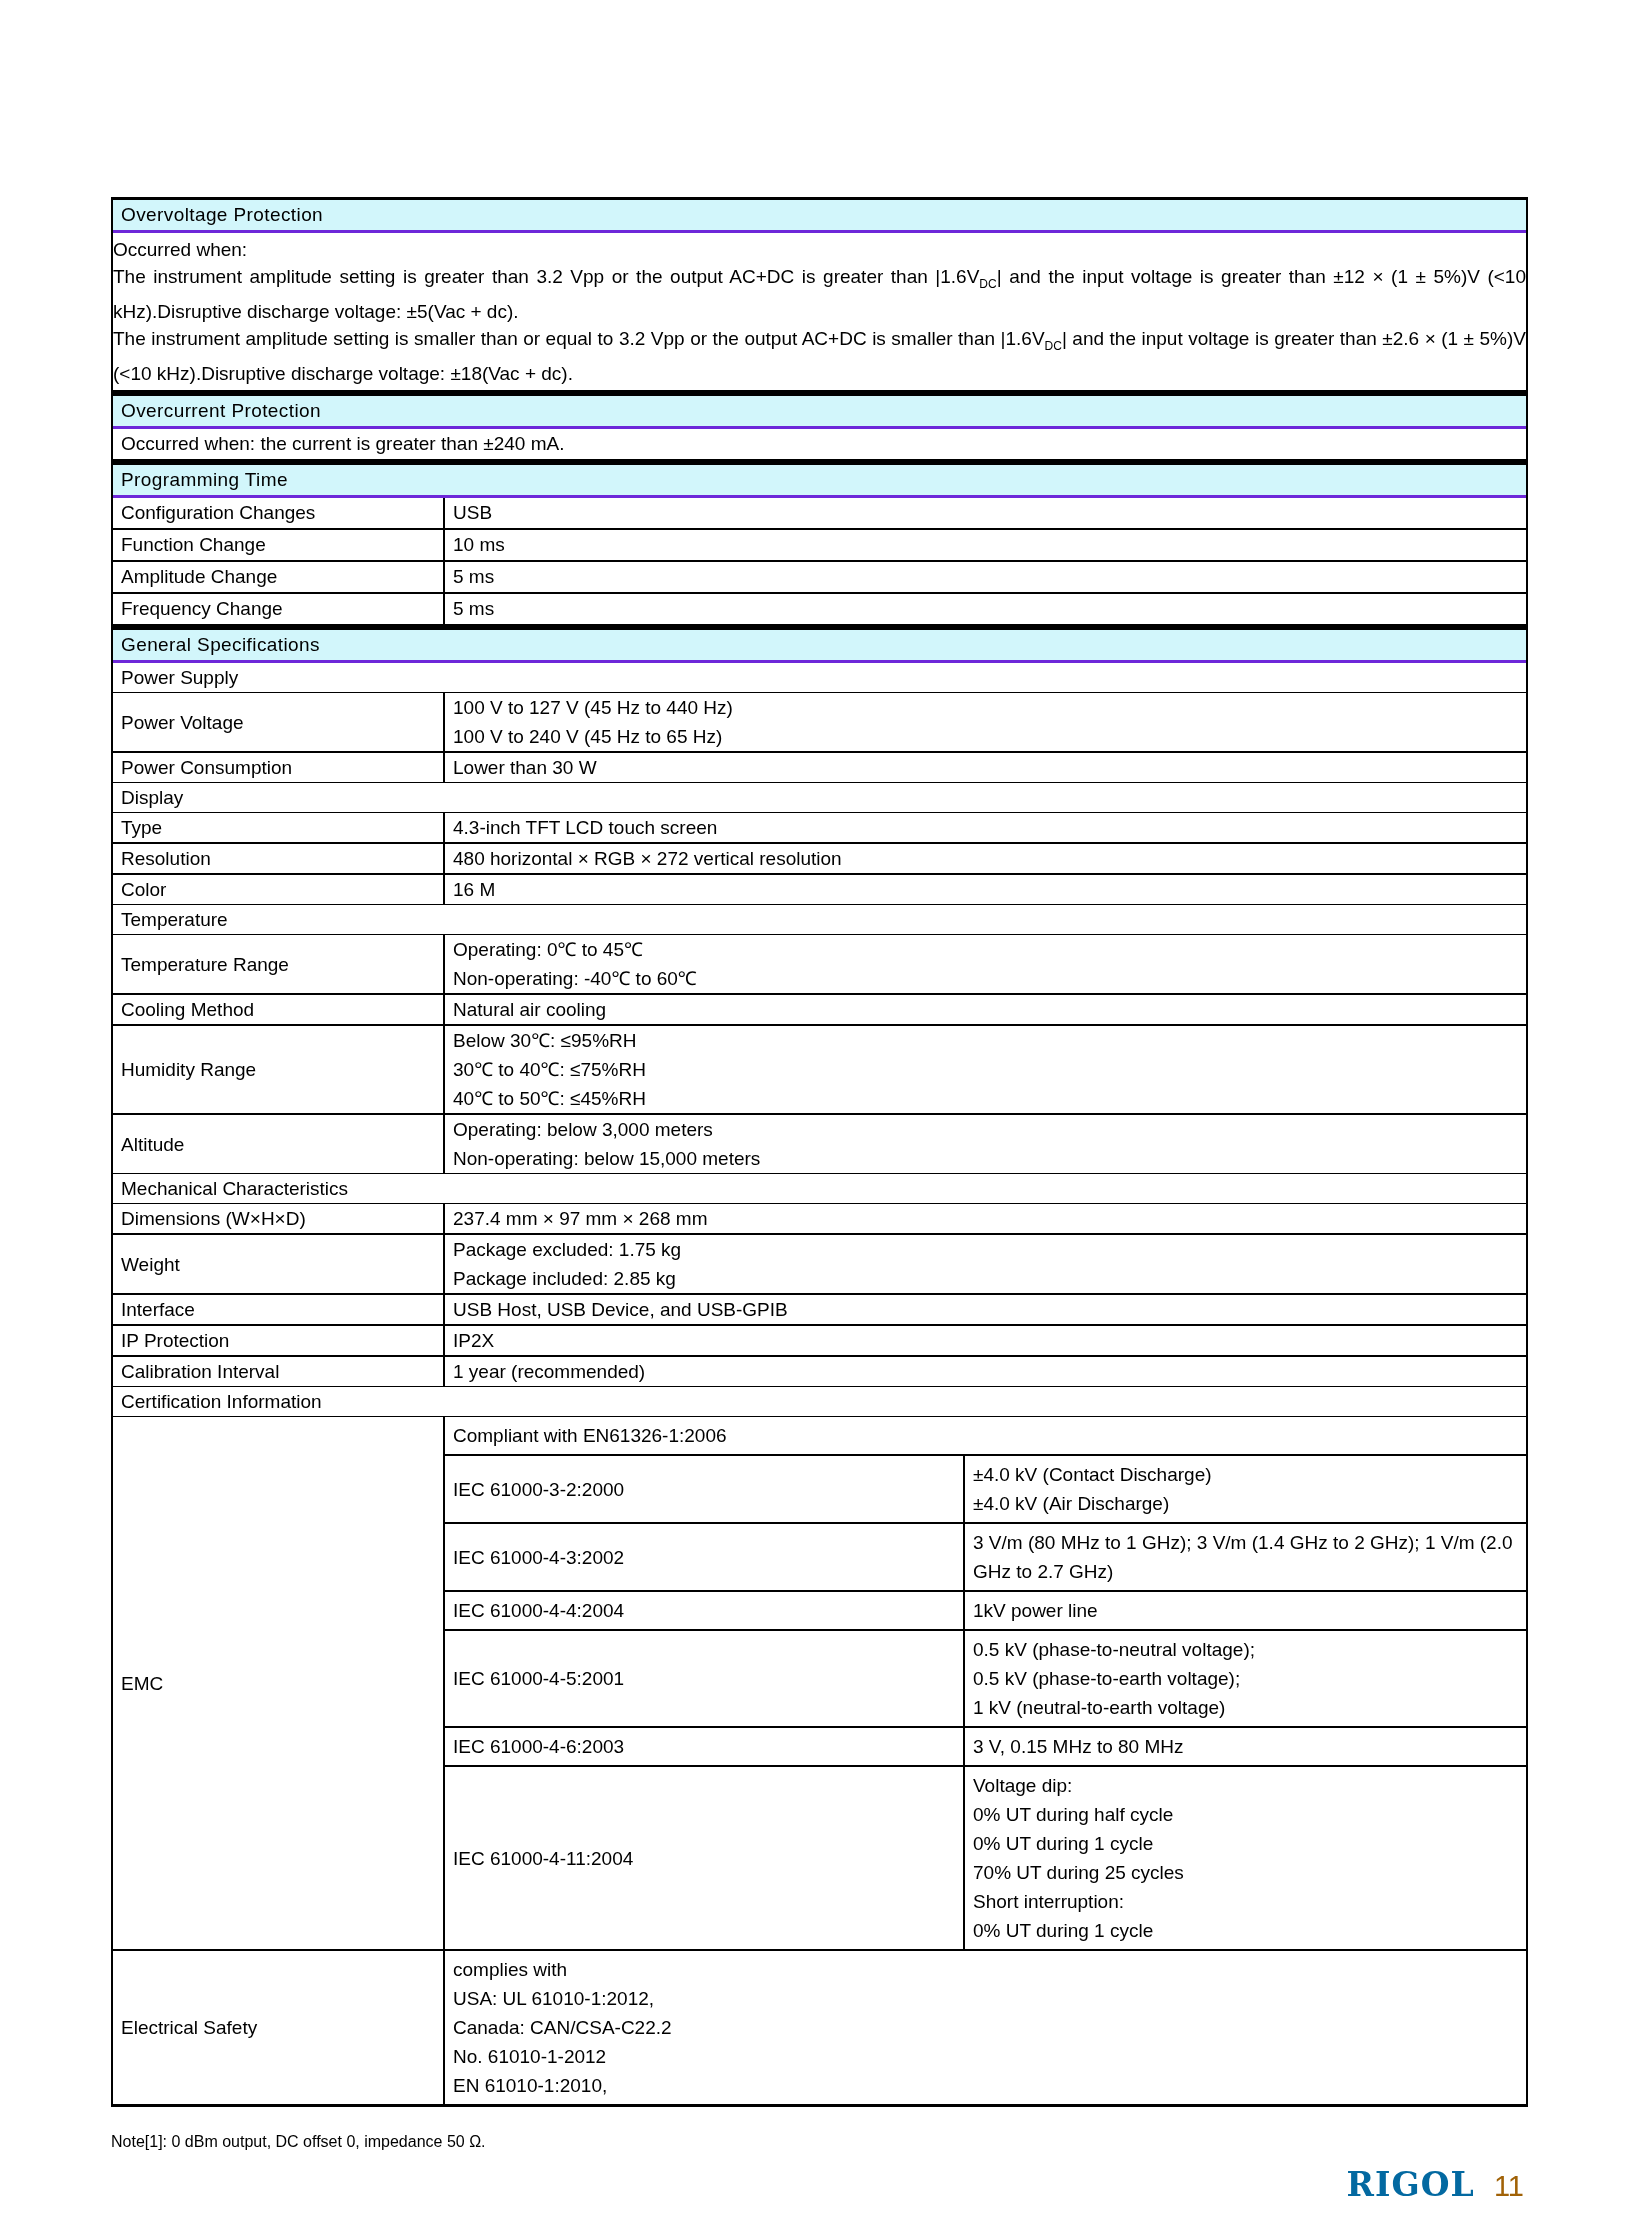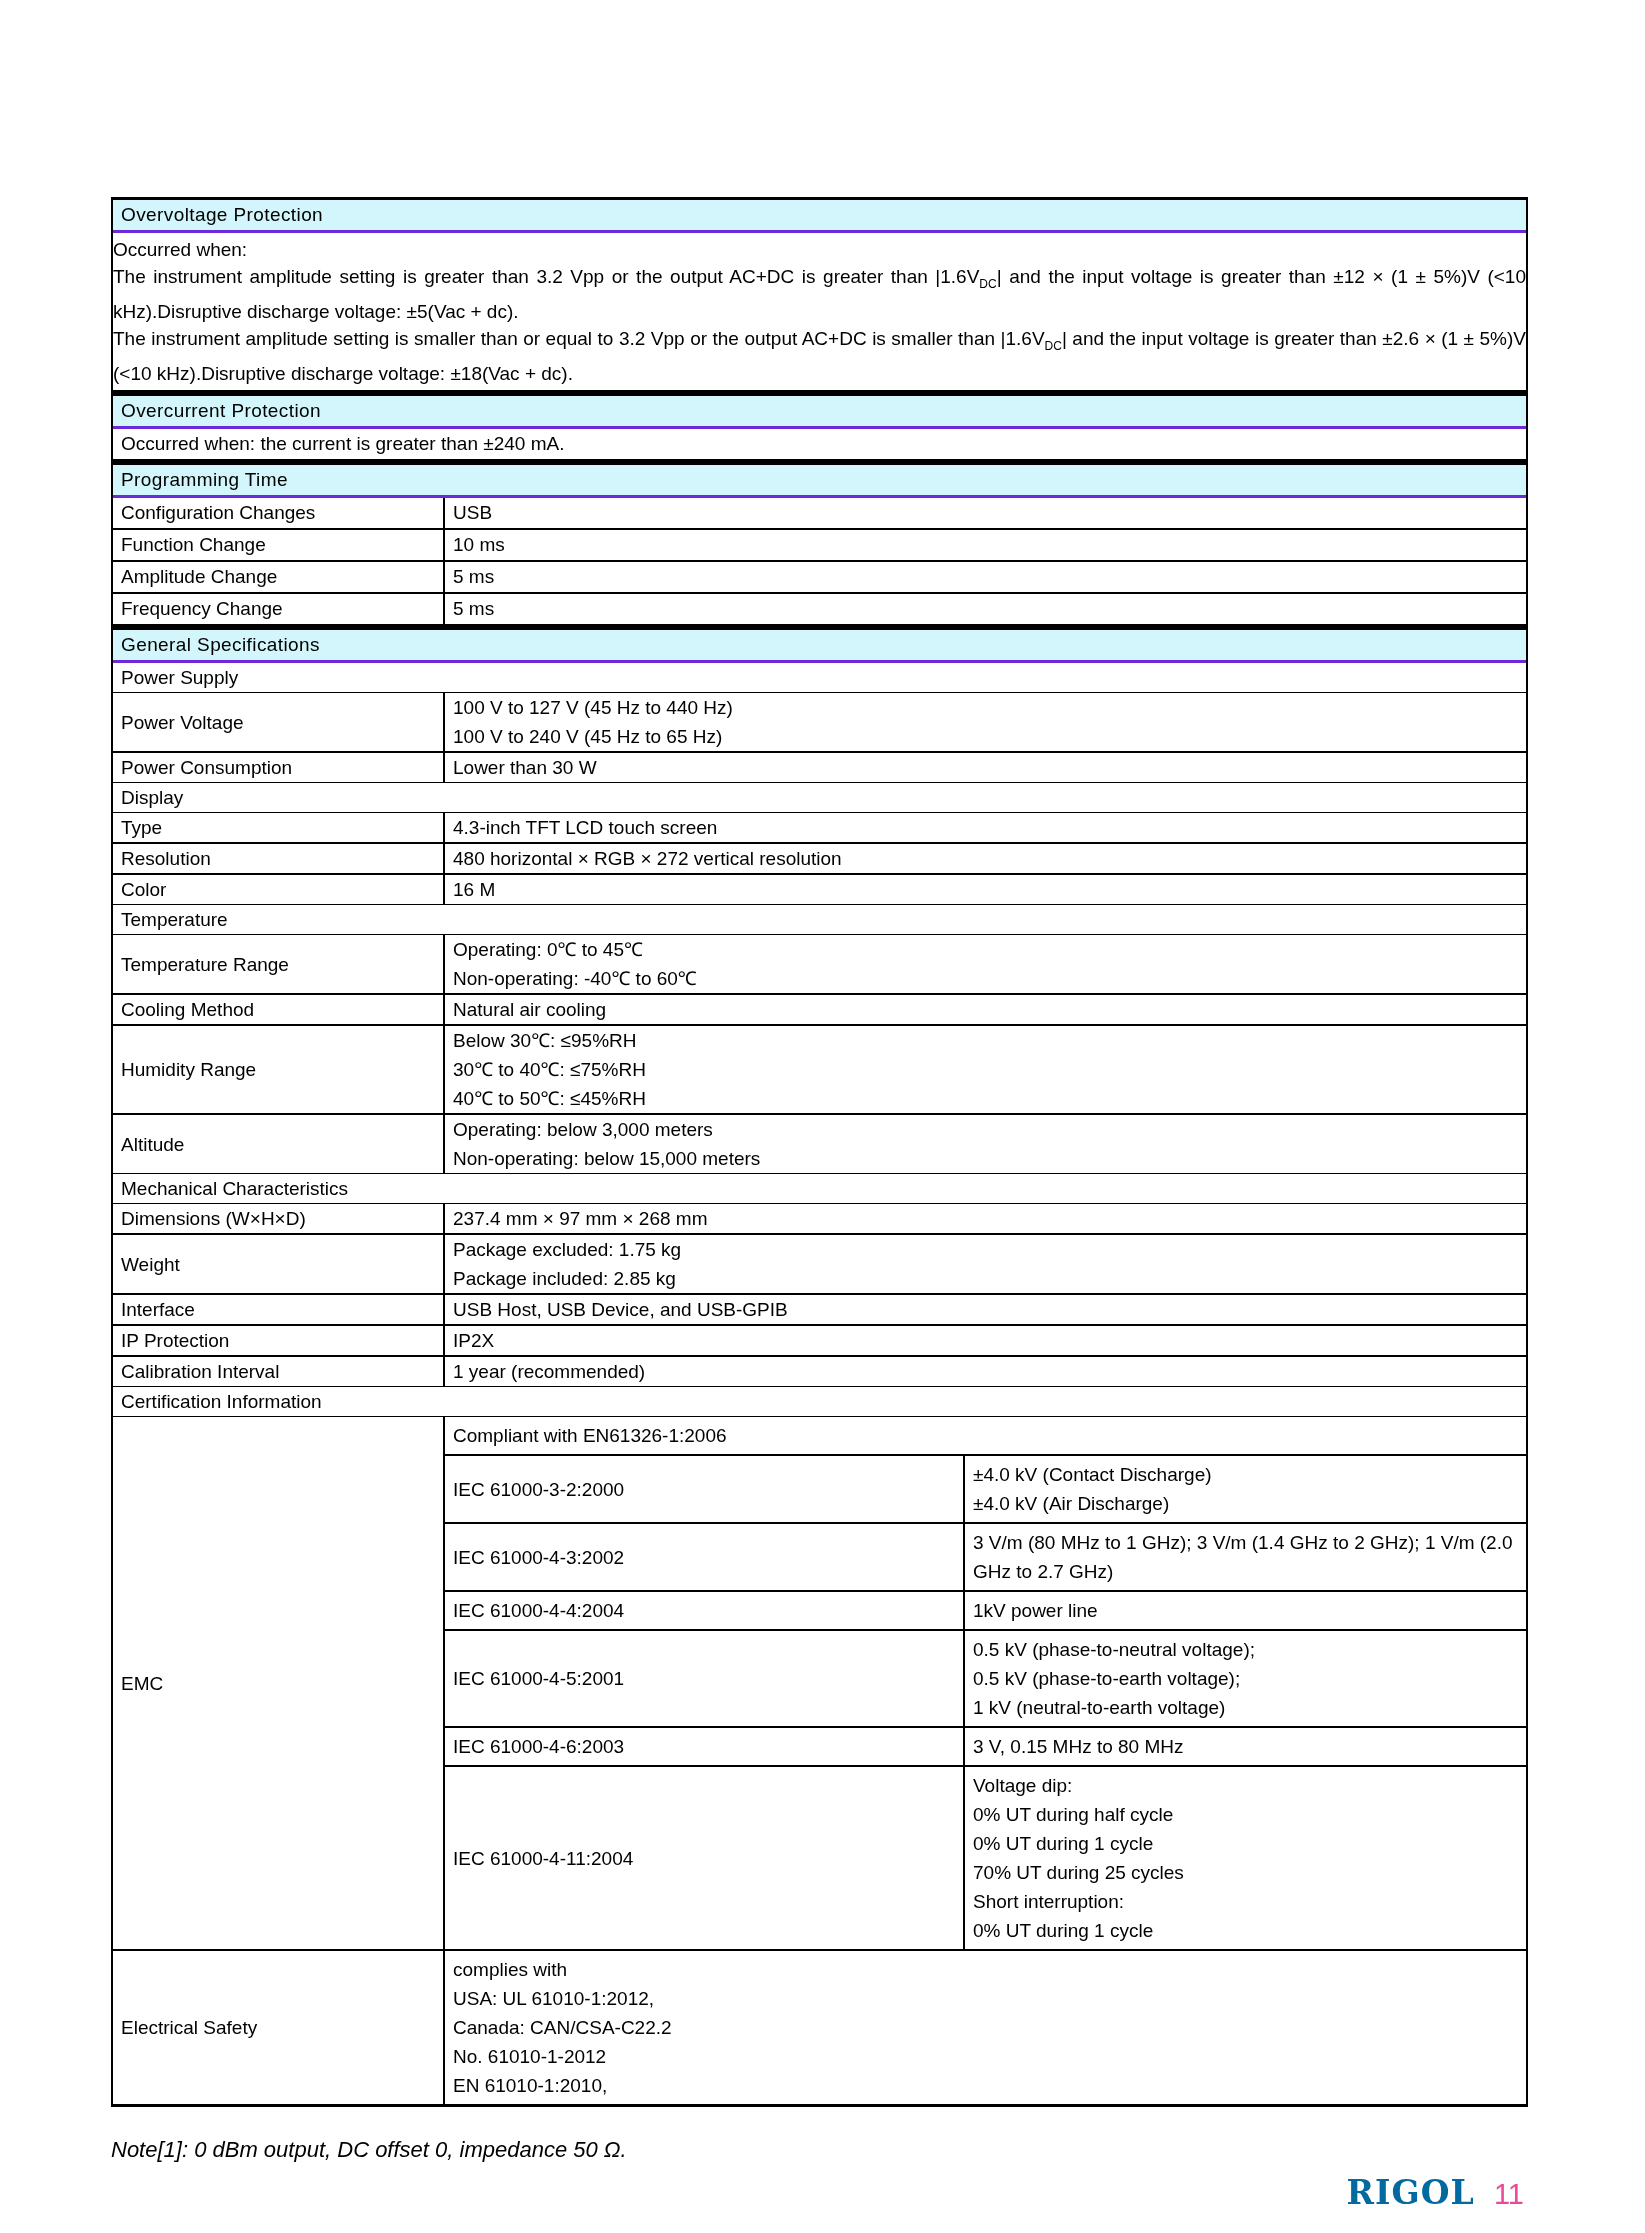--- a/index.html
+++ b/index.html
@@ -21,25 +21,25 @@
   .sub{font-size:12px;vertical-align:-5px;}
 
   .gs td{line-height:29px;}
   .gs tr.hdr td{line-height:30px;}
   .pad-cell{padding-top:4px;padding-bottom:4px;}
 
   .gap1{margin-top:38px;}
   .gap2{margin-top:25px;}
   .gap3{margin-top:24px;}
 
-  .note{margin-top:32px;font-size:22px;line-height:22px;font-style:italic;}
+  .note{margin-top:24px;font-size:16px;line-height:22px;}
   .footer{margin-top:12px;text-align:right;padding-right:4px;}
   .brand{display:inline-block;font-family:"DejaVu Serif",serif;font-weight:bold;
          font-size:33px;color:#0369a1;letter-spacing:1px;}
-  .pagenum{display:inline-block;font-size:29px;margin-left:14px;color:#ec4899;}
+  .pagenum{display:inline-block;font-size:29px;margin-left:14px;color:#a16207;}
 </style>
 </head>
 <body>
 
 <div class="page">
   <div class="content">
 
     <div class="tbl">
       <table>
         <tbody>

